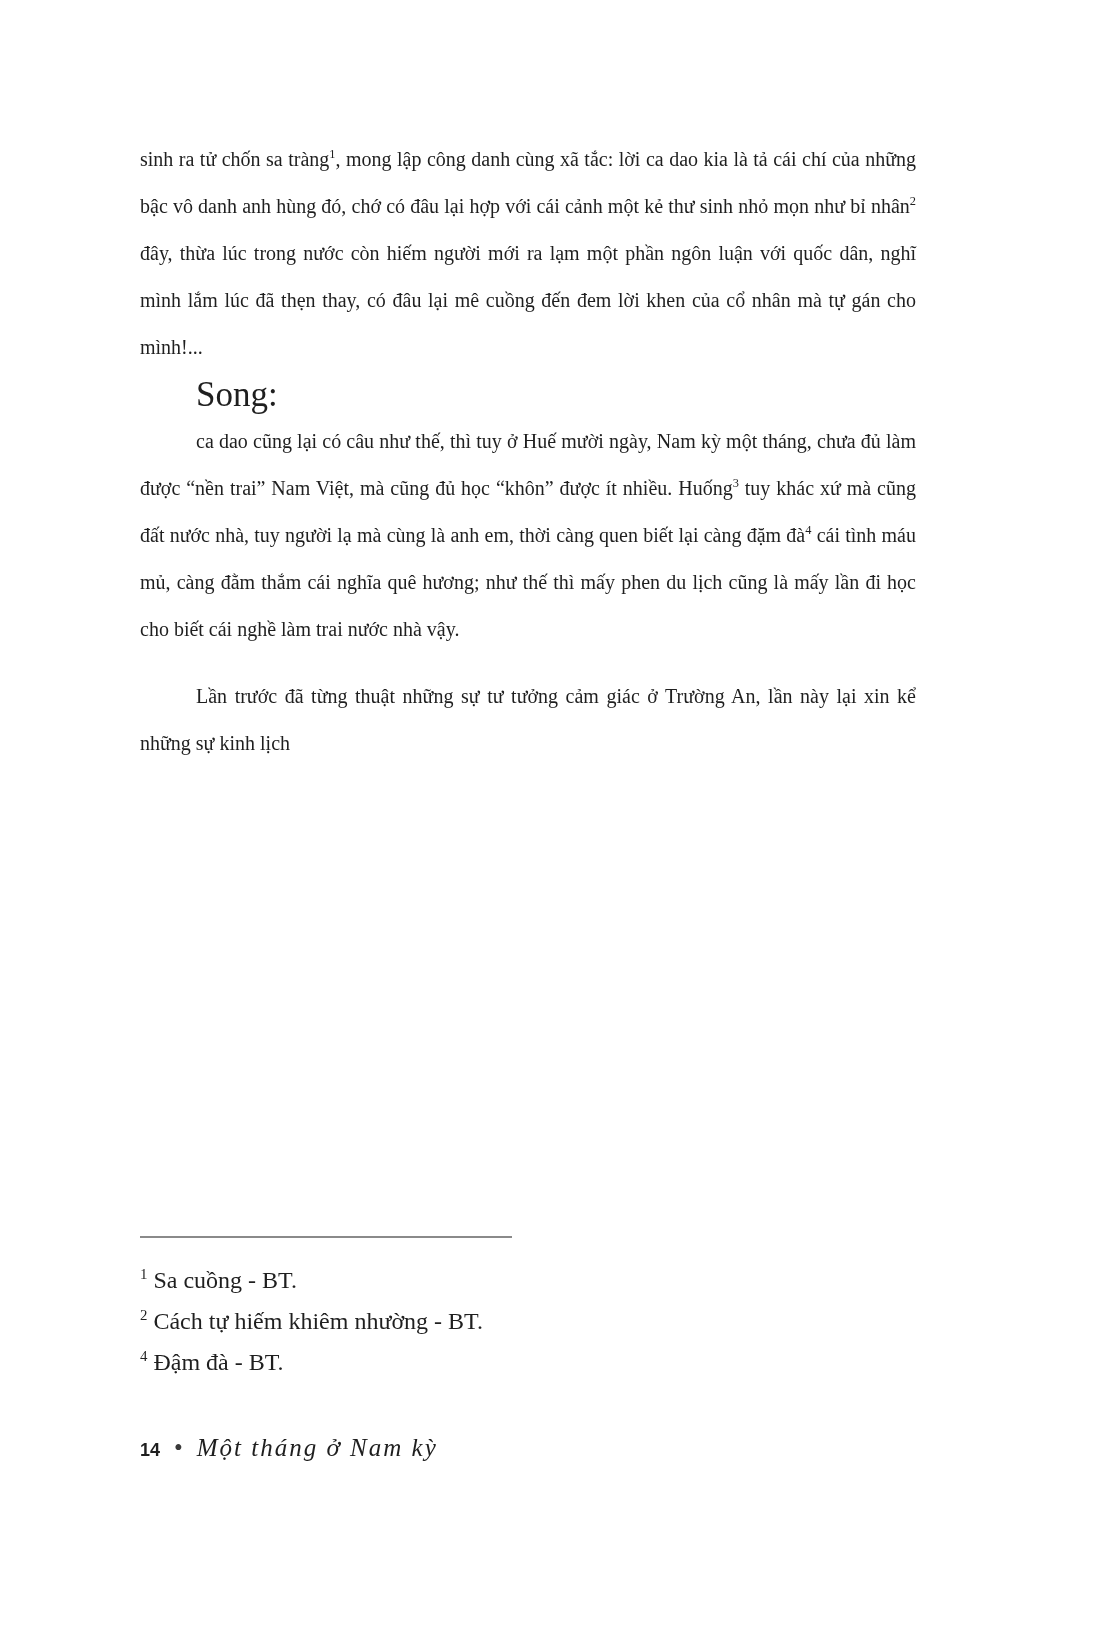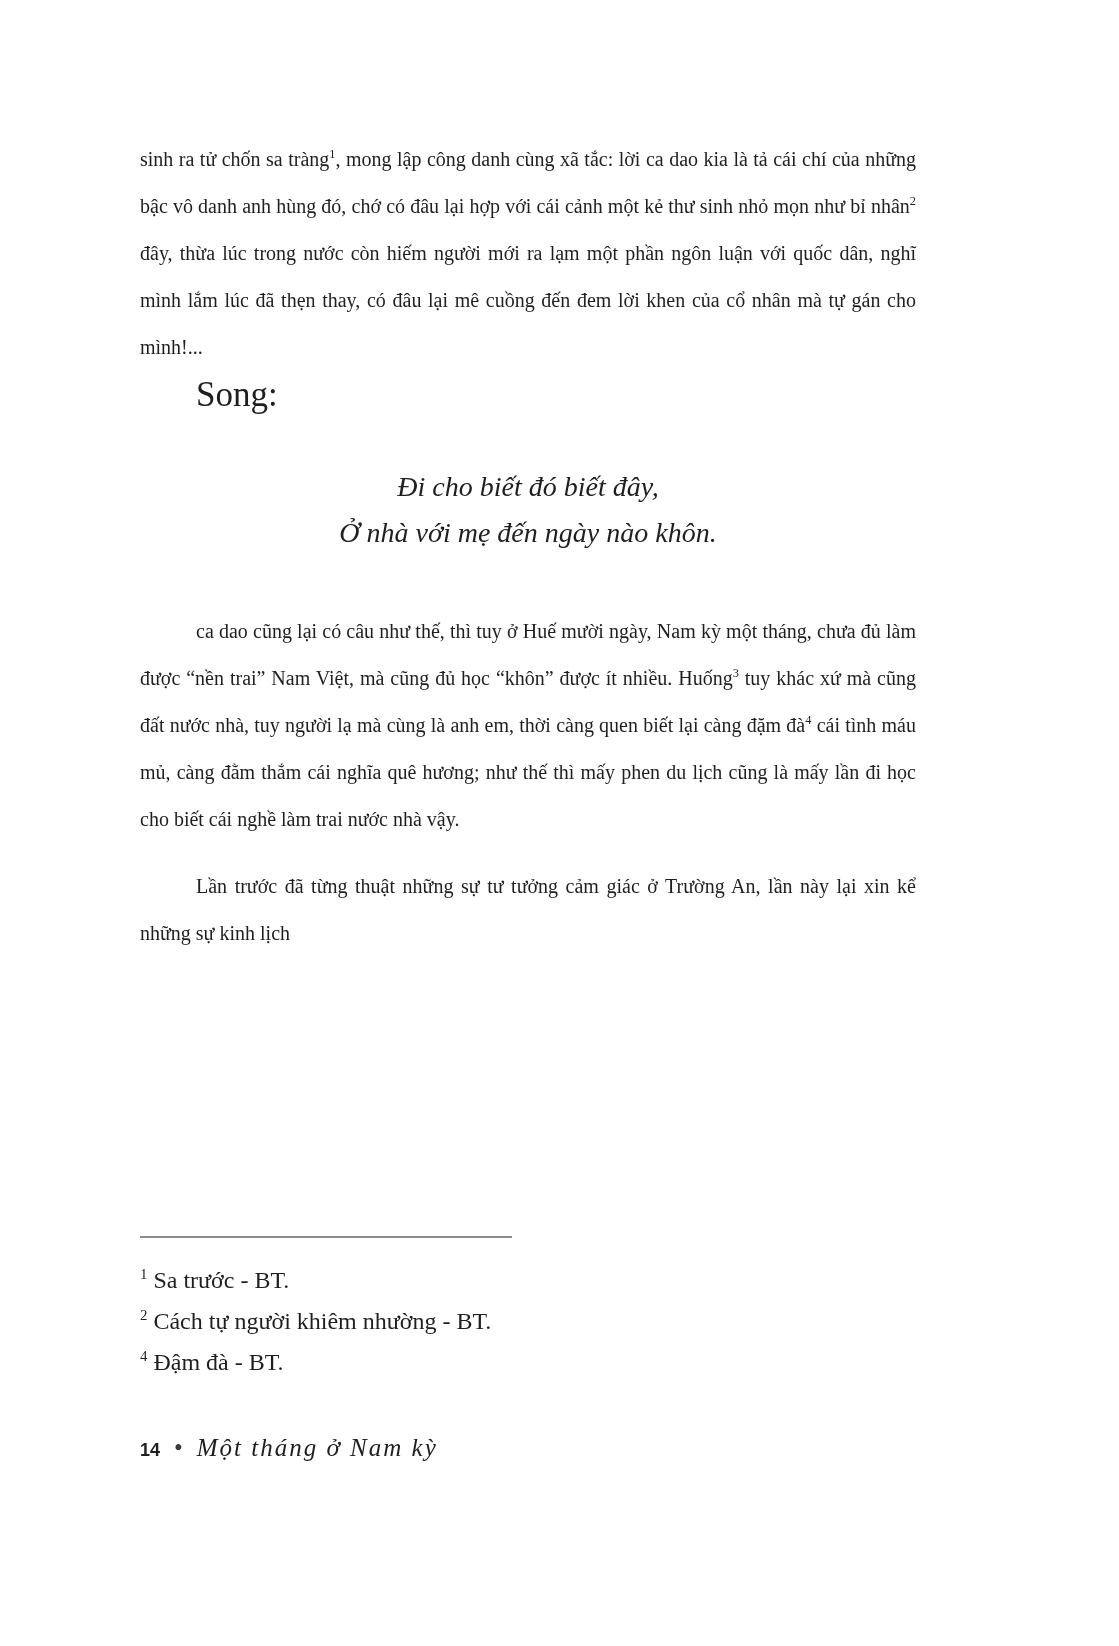--- a/index.html
+++ b/index.html
@@ -100,37 +100,33 @@
 <body>
 
 <div class="page">
 
   <div class="text-block">
 
     <p class="para"><span>sinh ra tử chốn sa tràng</span><sup class="fnref">1</sup><span>, mong lập công danh cùng xã tắc: lời ca dao kia là tả cái chí của những bậc vô danh anh hùng đó, chớ có đâu lại hợp với cái cảnh một kẻ thư sinh nhỏ mọn như bỉ nhân</span><sup class="fnref">2</sup><span> đây, thừa lúc trong nước còn hiếm người mới ra lạm một phần ngôn luận với quốc dân, nghĩ mình lắm lúc đã thẹn thay, có đâu lại mê cuồng đến đem lời khen của cổ nhân mà tự gán cho mình!...</span></p>
 
     <p class="song-line"><span>Song:</span></p>
 
-    <div class="verse">
-      <div>Đi cho biết đó biết đây,</div>
-      <div>Ở nhà với mẹ đến ngày nào khôn.</div>
-    </div>
 
     <p class="para indent after-verse"><span>ca dao cũng lại có câu như thế, thì tuy ở Huế mười ngày, Nam kỳ một tháng, chưa đủ làm được “nền trai” Nam Việt, mà cũng đủ học “khôn” được ít nhiều. Huống</span><sup class="fnref">3</sup><span> tuy khác xứ mà cũng đất nước nhà, tuy người lạ mà cùng là anh em, thời càng quen biết lại càng đặm đà</span><sup class="fnref">4</sup><span> cái tình máu mủ, càng đằm thắm cái nghĩa quê hương; như thế thì mấy phen du lịch cũng là mấy lần đi học cho biết cái nghề làm trai nước nhà vậy.</span></p>
 
     <p class="para indent last">Lần trước đã từng thuật những sự tư tưởng cảm giác ở Trường An, lần này lại xin kể những sự kinh lịch</p>
 
   </div>
 
   <div class="footnotes">
     <div class="fn-divider"></div>
 
-    <div class="footnote"><sup class="fnref">1</sup><span>Sa trước - BT.</span></div>
+    <div class="footnote"><sup class="fnref">1</sup><span>Sa cuồng - BT.</span></div>
 
-    <div class="footnote"><sup class="fnref">2</sup><span>Cách tự người khiêm nhường - BT.</span></div>
+    <div class="footnote"><sup class="fnref">2</sup><span>Cách tự hiếm khiêm nhường - BT.</span></div>
 
 
     <div class="footnote"><sup class="fnref">4</sup><span>Đậm đà - BT.</span></div>
   </div>
 
   <div class="footer">
     <span class="pagenum">14</span><span class="bullet">•</span><span class="booktitle">Một tháng ở Nam kỳ</span>
   </div>
 
 </div>

